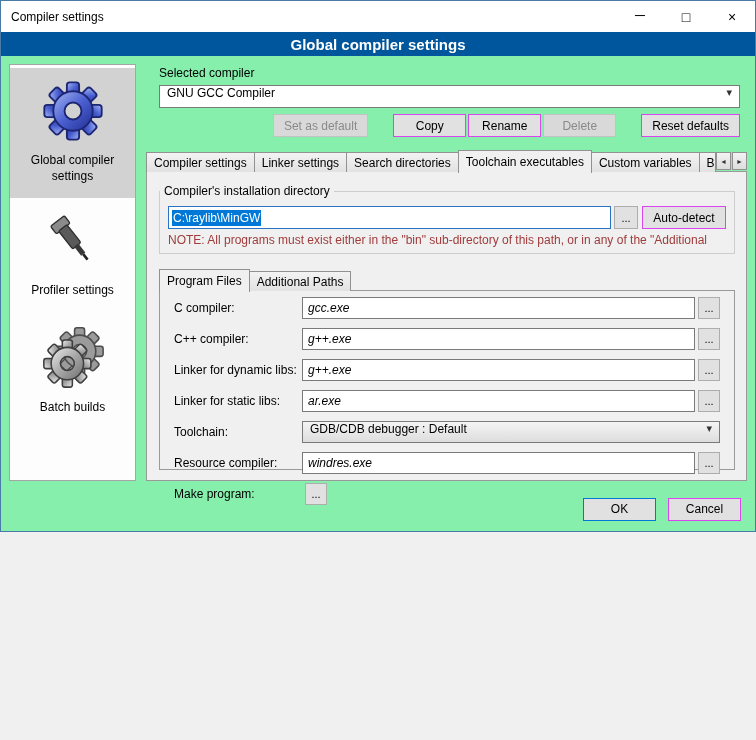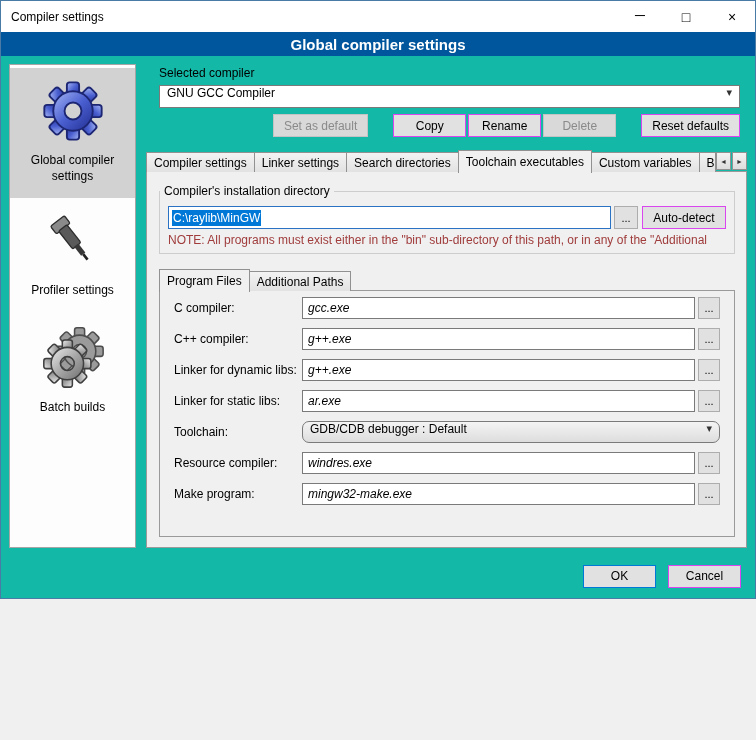--- a/index.html
+++ b/index.html
@@ -5,24 +5,24 @@
   * { box-sizing: border-box; margin: 0; padding: 0; }
   html,body { width:756px; height:740px; }
   body {
     font-family: "Liberation Sans", "DejaVu Sans", sans-serif;
     font-size: 12px;
     color: #000;
     background: #f0f0f0;
     overflow: hidden;
   }
   .window {
-    width: 756px; height: 599px;
+    width: 756px; height: 532px;
     border: 1px solid #4a7ba6;
     display: flex; flex-direction: column;
-    background: #14b8a6;
+    background: #86efac;
   }
   
   .titlebar {
     height: 31px; background: #ffffff;
     display: flex; align-items: center; flex: none;
   }
   .title-text { padding-left: 10px; font-size: 12px; }
   .caption-buttons { margin-left: auto; display: flex; height: 100%; }
   .cap-btn {
     width: 46px; height: 31px; display: flex; align-items: center; justify-content: center;
@@ -129,21 +129,21 @@
     flex: 1; border: 1px solid #9a9a9a; background: #f0f0f0;
     margin-top: -1px; padding: 6px 14px; min-height: 0;
   }
   .field-row { display: flex; align-items: center; margin-bottom: 9px; }
   .flabel { width: 128px; flex: none; }
   .tinput {
     flex: 1; height: 22px; background: #fff; border: 1px solid #7a7a7a;
     font-family: inherit; font-size: 12px; padding: 0 5px; min-width: 0; font-style: italic;
   }
   .fdots { width: 22px; height: 22px; }
-  .combo.debugger { flex: 1; height: 22px; border-radius: 7px; }
+  .combo.debugger { flex: 1; height: 22px; }
   
   .footer {
     height: 44px; flex: none; display: flex; align-items: center;
     justify-content: flex-end; gap: 12px; padding: 0 14px;
   }
   .btn.ok { border-color: #0078d7; }
   svg { display: block; }
 </style>
 </head>
 <body>
@@ -314,21 +314,20 @@
           </div>
 
           <div class="field-row">
             <span class="flabel">Resource compiler:</span>
             <input class="tinput" value="windres.exe" style="">
             <button class="dots fdots">...</button>
           </div>
 
           <div class="field-row">
             <span class="flabel">Make program:</span>
-            <input class="tinput" value="mingw32-make.exe" style="">
             <button class="dots fdots">...</button>
           </div>
 
         </div>
       </div>
 
     </div>
   </div>
 
   <div class="footer">

